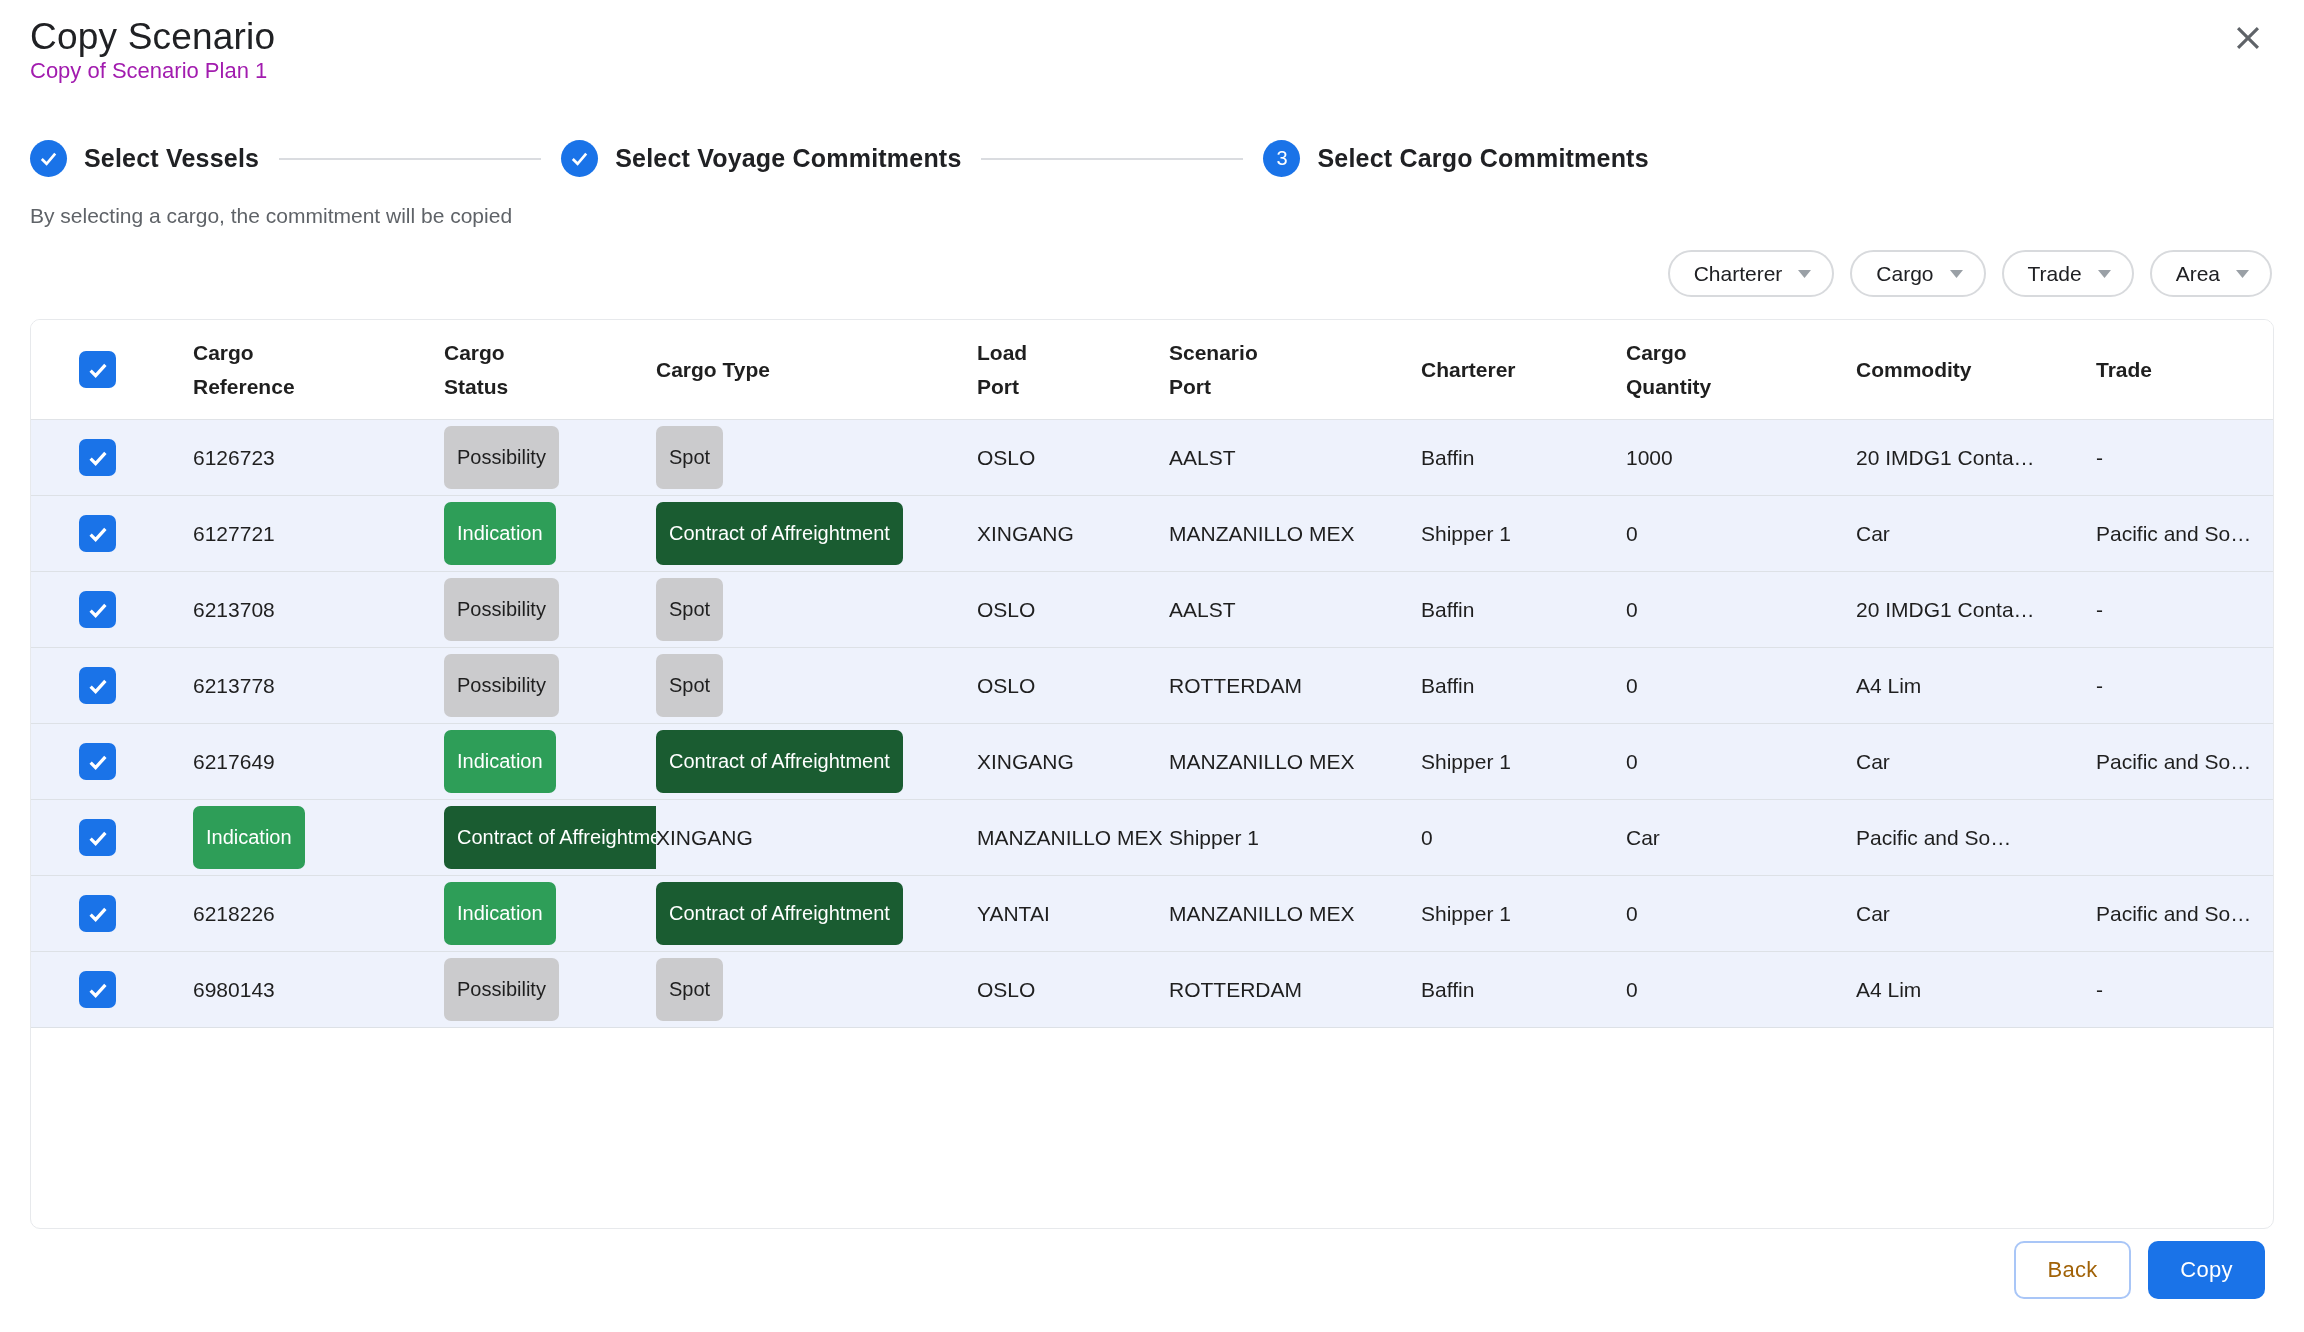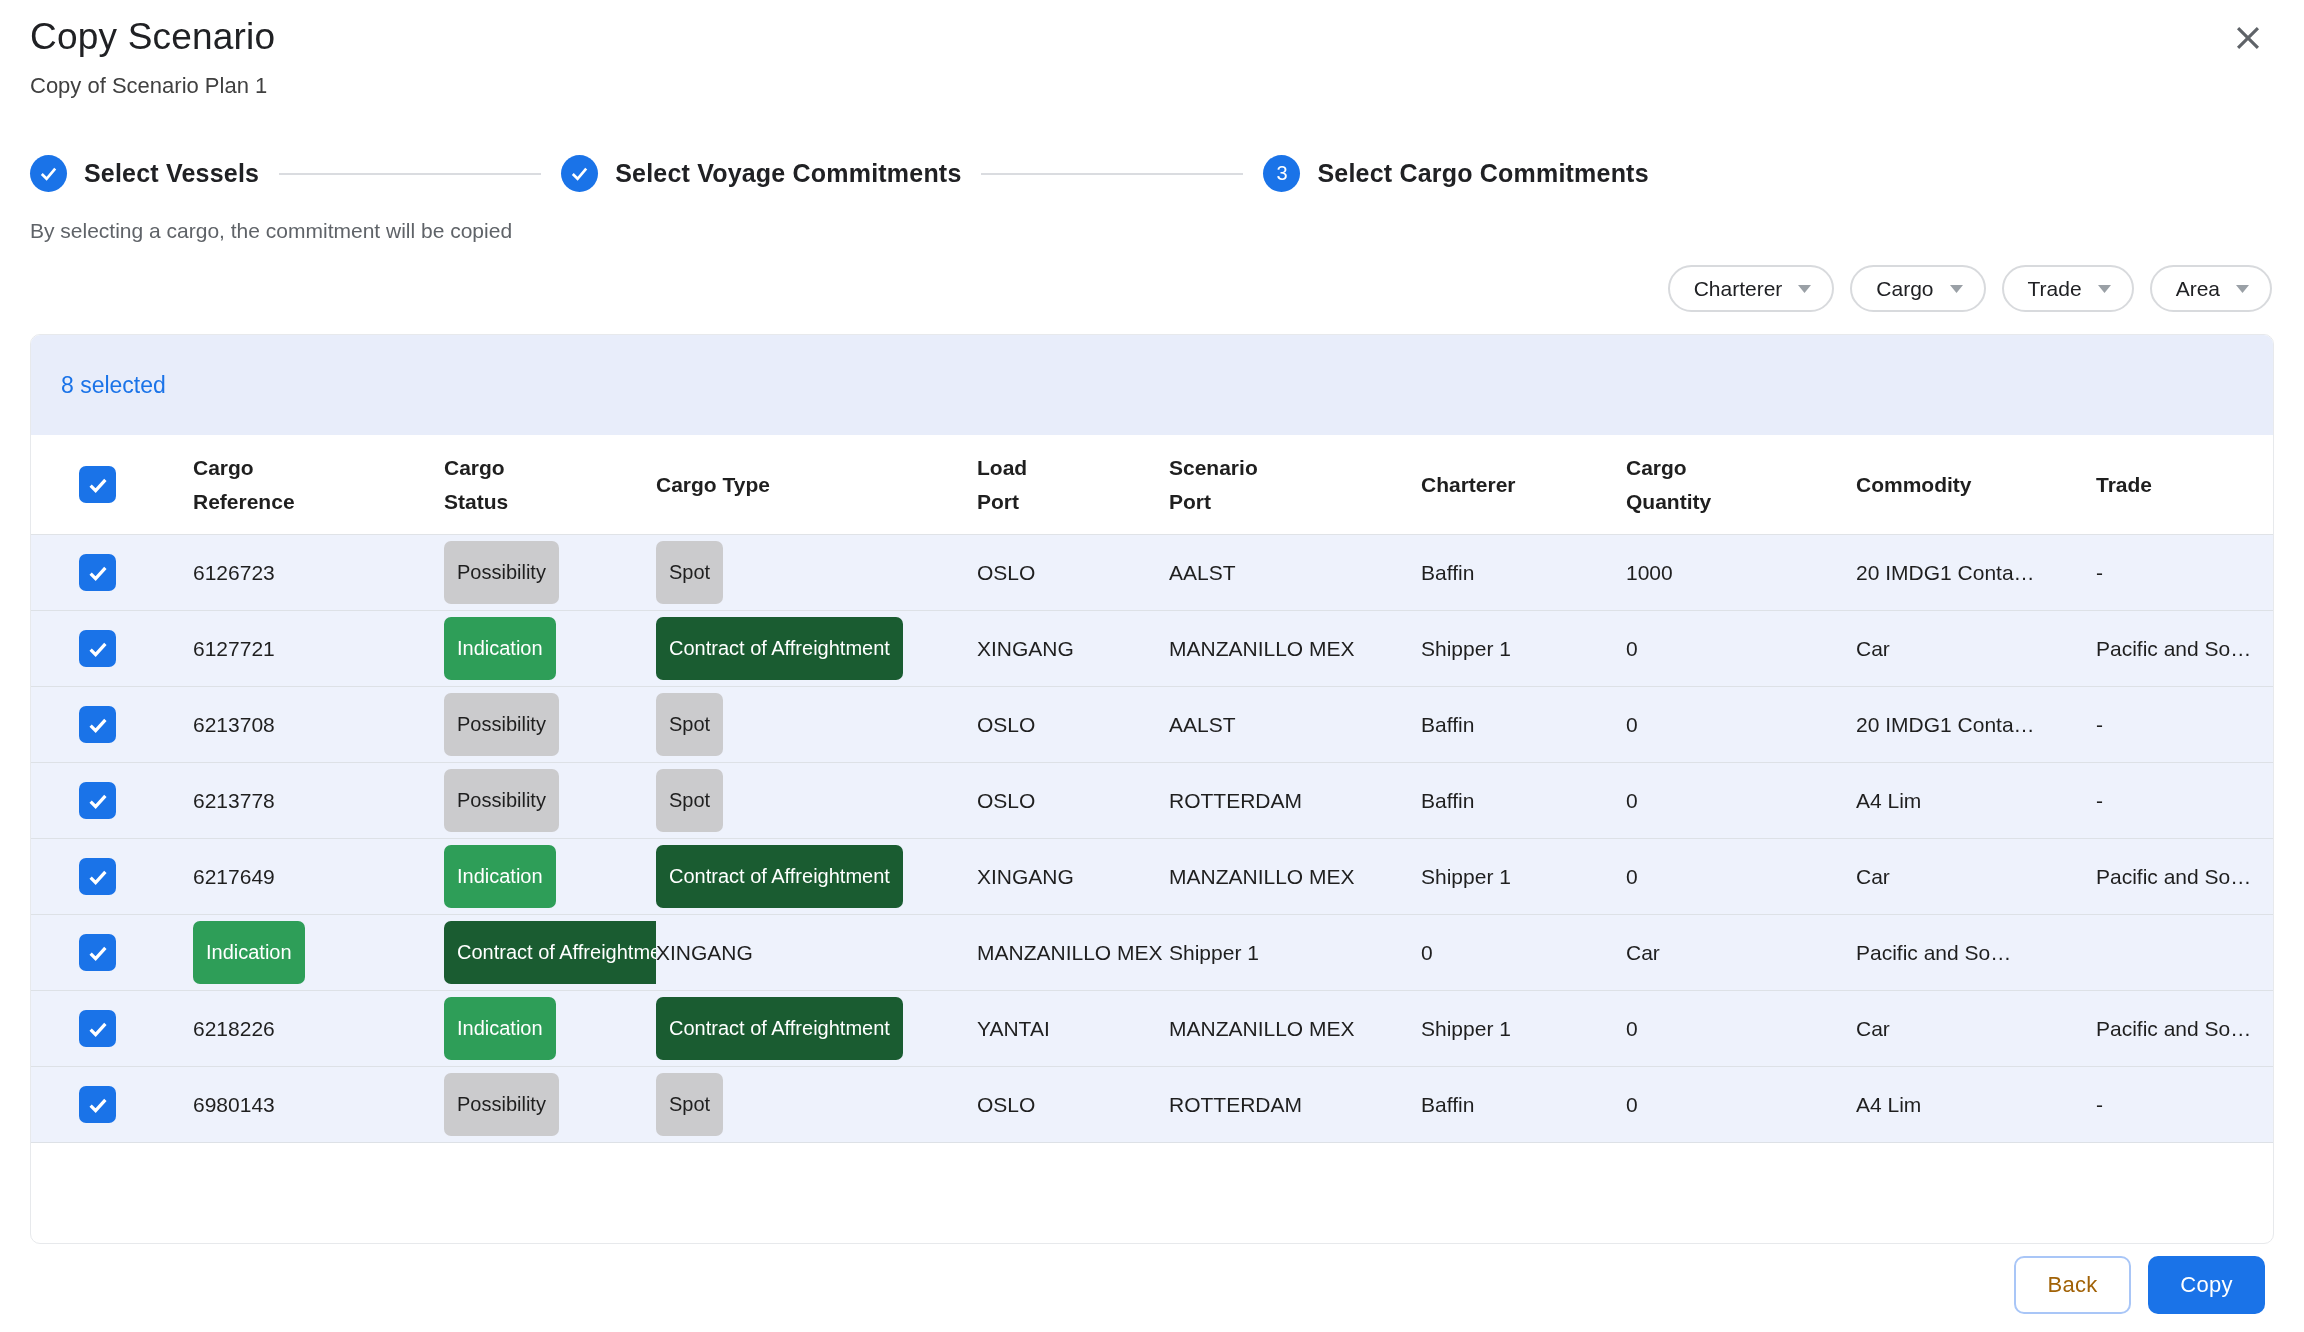--- a/index.html
+++ b/index.html
@@ -2,21 +2,21 @@
 <html><head>
 <meta charset="utf-8">
 <style>
   * { box-sizing: border-box; margin: 0; padding: 0; }
   html, body { width: 2304px; height: 1332px; background: #ffffff;
     font-family: "Liberation Sans", sans-serif; color: #1f1f1f; overflow: hidden; }
   .dialog { position: relative; width: 2304px; height: 1332px; padding: 0 30px; }
 
   
   .page-title { font-size: 37px; font-weight: 400; color: #202124; padding-top: 16px; letter-spacing: .2px; }
-  .subtitle { font-size: 22px; color: #404040; margin-top: 15px; }
+  .subtitle { font-size: 22px; color: #a21caf; }
   .close-btn { position: absolute; top: 16px; right: 34px; width: 44px; height: 44px;
     background: none; border: none; cursor: pointer; display: flex; align-items: center; justify-content: center; }
   .close-btn svg { width: 34px; height: 34px; }
 
   
   .stepper { display: flex; align-items: center; margin-top: 56px; width: 1710px; }
   .step { display: flex; align-items: center; gap: 17px; flex: none; }
   .step-circle { width: 37px; height: 37px; border-radius: 50%; background: #1a73e8;
     display: flex; align-items: center; justify-content: center; flex: none; }
   .step-circle svg { width: 23px; height: 23px; }
@@ -123,23 +123,20 @@
     </button>
     <button class="pill">
       <span>Area</span>
       <svg viewBox="0 0 15 10">
           <path d="M1 1 L7.5 9 L14 1 Z" fill="#9aa0a6"></path>
         </svg>
     </button>
   </div>
 
   <div class="panel">
-    <div class="banner">
-      <span>8 selected</span>
-    </div>
     <div class="t-header">
         <div class="cell cb-cell">
           <span class="checkbox">
             <svg viewBox="0 0 24 24">
               <path d="M5.2 12.6 L9.8 17.2 L18.8 7.2" fill="none" stroke="#ffffff" stroke-width="3"></path>
             </svg>
           </span>
         </div>
         <div class="cell">
           <div class="hlines">

